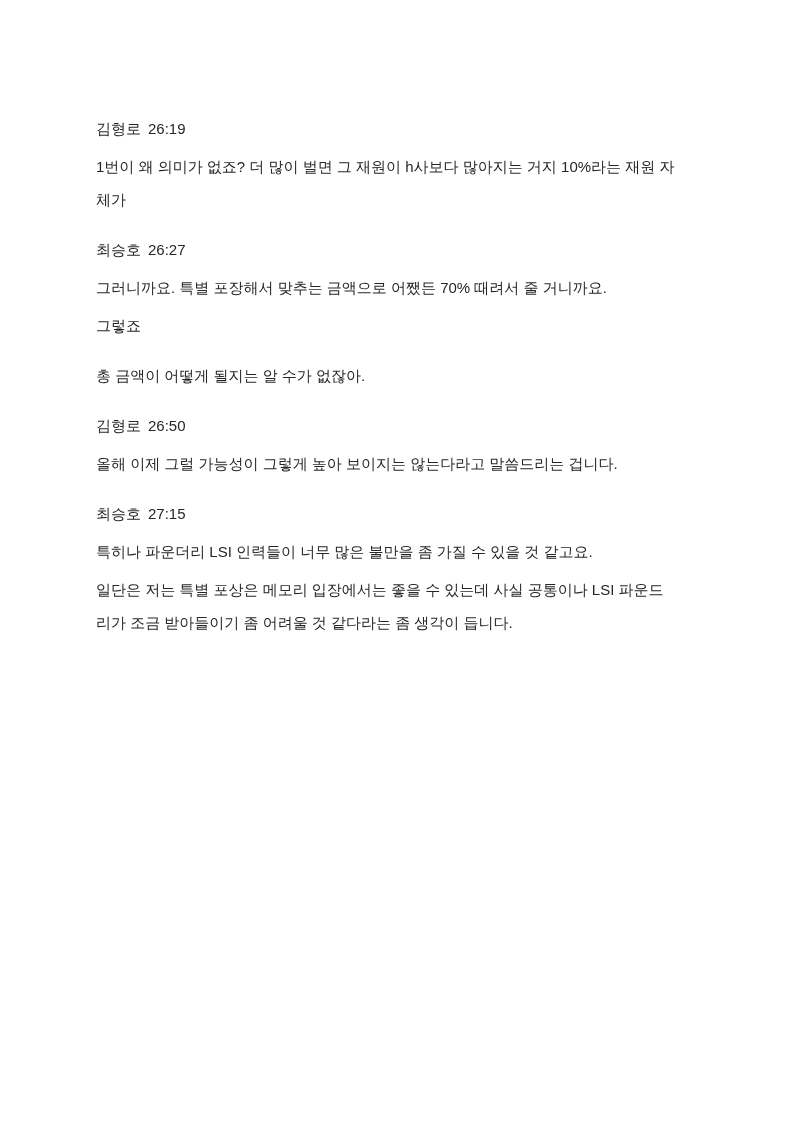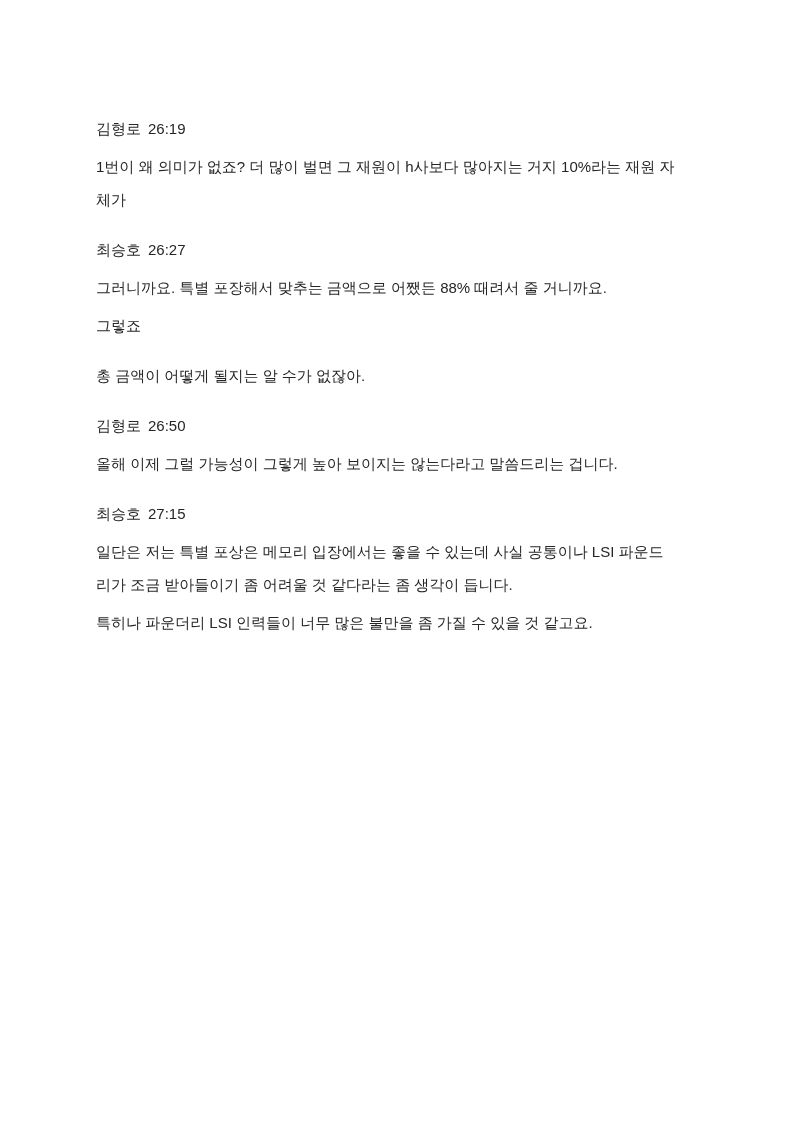--- a/index.html
+++ b/index.html
@@ -54,37 +54,37 @@
     <div class="speaker-line">
       <span>김형로</span><span class="speaker-time">26:19</span>
     </div>
     <p class="para">1번이 왜 의미가 없죠? 더 많이 벌면 그 재원이 h사보다 많아지는 거지 10%라는 재원 자체가</p>
   </div>
 
   <div class="transcript-block">
     <div class="speaker-line">
       <span>최승호</span><span class="speaker-time">26:27</span>
     </div>
-    <p class="para">그러니까요. 특별 포장해서 맞추는 금액으로 어쨌든 88% 때려서 줄 거니까요.</p>
+    <p class="para">그러니까요. 특별 포장해서 맞추는 금액으로 어쨌든 70% 때려서 줄 거니까요.</p>
     <p class="para">그렇죠</p>
   </div>
 
   <div class="transcript-block">
     <p class="para">총 금액이 어떻게 될지는 알 수가 없잖아.</p>
   </div>
 
 
   <div class="transcript-block">
     <div class="speaker-line">
       <span>김형로</span><span class="speaker-time">26:50</span>
     </div>
     <p class="para">올해 이제 그럴 가능성이 그렇게 높아 보이지는 않는다라고 말씀드리는 겁니다.</p>
   </div>
 
   <div class="transcript-block">
     <div class="speaker-line">
       <span>최승호</span><span class="speaker-time">27:15</span>
     </div>
+    <p class="para">특히나 파운더리 LSI 인력들이 너무 많은 불만을 좀 가질 수 있을 것 같고요.</p>
     <p class="para">일단은 저는 특별 포상은 메모리 입장에서는 좋을 수 있는데 사실 공통이나 LSI 파운드리가 조금 받아들이기 좀 어려울 것 같다라는 좀 생각이 듭니다.</p>
-    <p class="para">특히나 파운더리 LSI 인력들이 너무 많은 불만을 좀 가질 수 있을 것 같고요.</p>
   </div>
 
 </div>
 
 </body></html>

